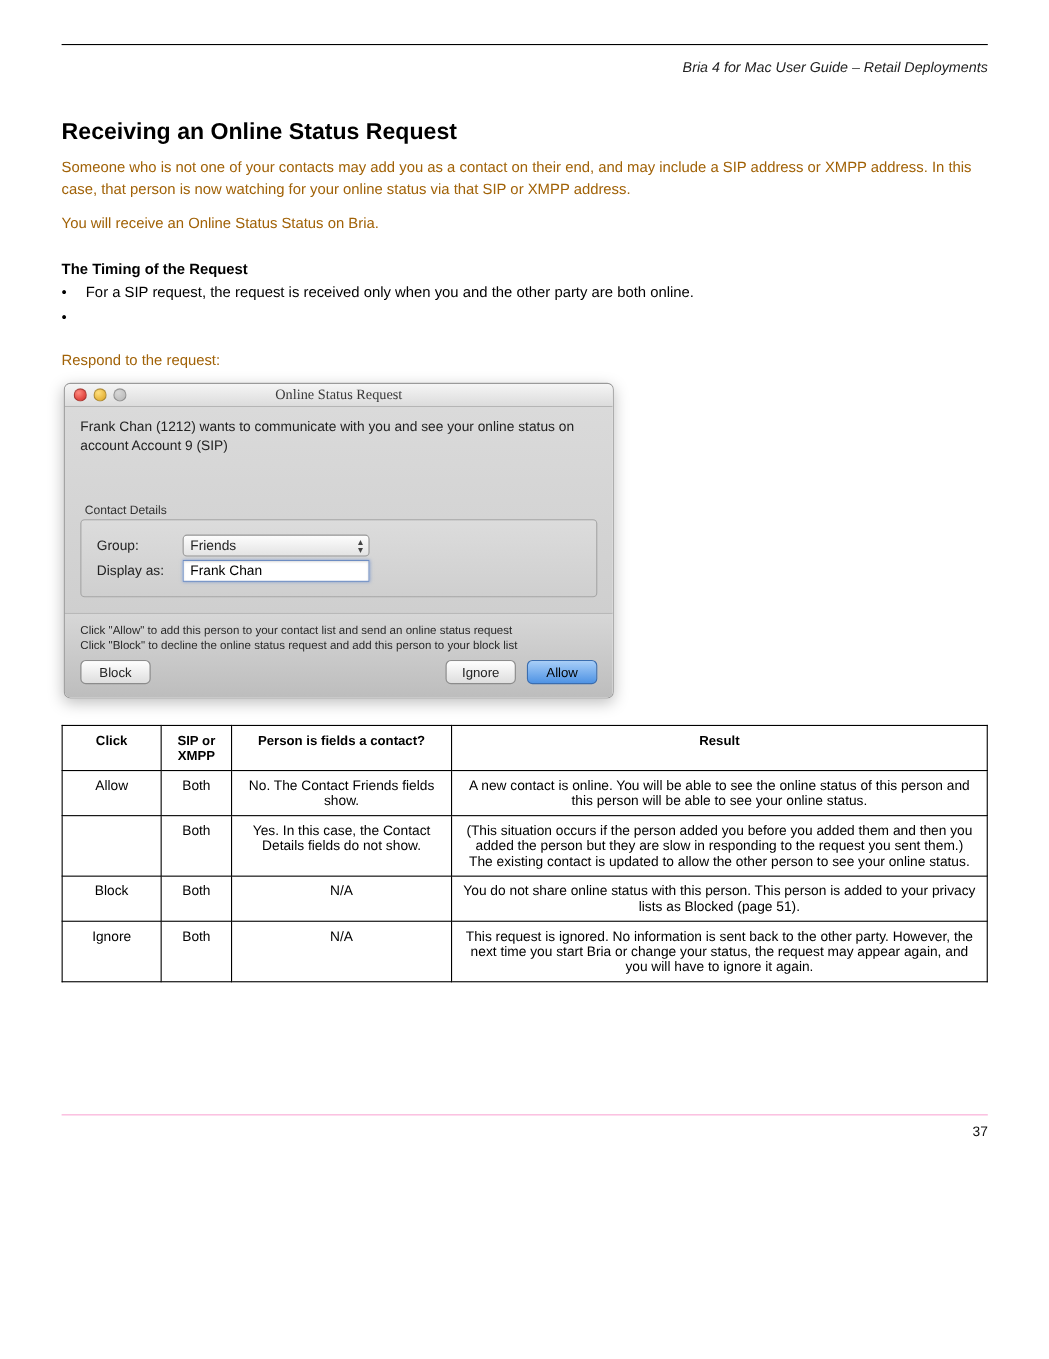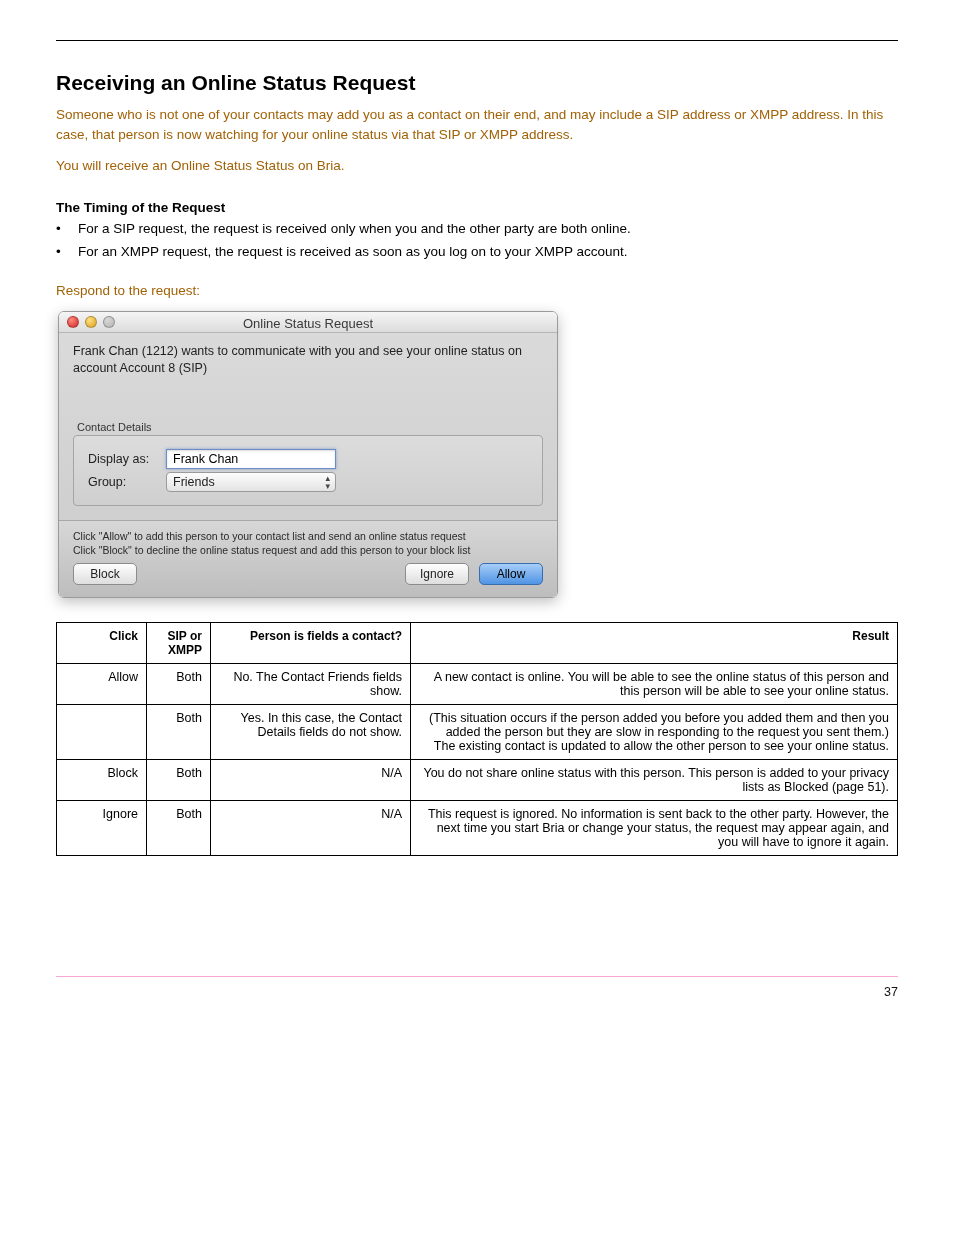--- a/index.html
+++ b/index.html
@@ -65,22 +65,23 @@
     border-radius: 6px;
     box-shadow: 0 4px 14px rgba(0,0,0,0.25);
     overflow: hidden;
     font-family: "Lucida Grande","Helvetica Neue",Arial,sans-serif;
   }
   .titlebar {
     background: linear-gradient(#f5f5f5,#dcdcdc);
     border-bottom: 1px solid #b5b5b5;
     padding: 4px 8px;
     display: flex;
-    align-items: flex-start;
+    align-items: center;
     position: relative;
+    font-family: Liberation Serif, serif;
   }
   .traffic { display:flex; gap:6px; }
   .traffic span {
     width: 12px; height:12px; border-radius:50%;
     border: 0.5px solid rgba(0,0,0,0.25);
   }
   .tl-close { background: radial-gradient(circle at 35% 30%, #ff8b80, #e0443e 70%); }
   .tl-min   { background: radial-gradient(circle at 35% 30%, #ffe07e, #e6b43c 70%); }
   .tl-zoom  { background: radial-gradient(circle at 35% 30%, #d8d8d8, #bfbfbf 70%); }
   .titlebar-title {
@@ -188,21 +189,21 @@
   table.behavior {
     border-collapse: collapse;
     width: 100%;
     font-size: 12.5px;
     margin-top: 8px;
   }
   table.behavior th, table.behavior td {
     border: 1px solid #000;
     padding: 6px 8px;
     vertical-align: top;
-    text-align: right;
+    text-align: center;
   }
   table.behavior th {
     font-weight: 600;
     font-size: 12px;
   }
   .col-click { width: 90px; }
   .col-sip   { width: 64px; }
   .col-con   { width: 200px; }
 
   
@@ -213,68 +214,68 @@
     font-size: 12.5px;
     text-align: right;
     color: #111;
   }
 </style>
 </head>
 <body>
 
 <div class="page">
   <div class="topline"></div>
+  <div class="header-right">Bria 4 for Mac User Guide – Retail Deployments</div>
 
   <h2 class="section-heading">Receiving an Online Status Request</h2>
   <p class="body-text">Someone who is not one of your contacts may add you as a contact on their end, and may include a SIP address or XMPP address. In this case, that person is now watching for your online status via that SIP or XMPP address.</p>
   <p class="body-text">You will receive an Online Status Status on Bria.</p>
 
   <div class="subhead">The Timing of the Request</div>
   <div class="indent-list">
     <div class="li">
         <span class="bullet">•</span>
         <span>For a SIP request, the request is received only when you and the other party are both online.</span>
       </div>
     <div class="li">
         <span class="bullet">•</span>
-        <span>For an XMPP request, the request is received as soon as you log on to your XMPP account.</span>
       </div>
   </div>
 
   <p class="body-text">Respond to the request:</p>
 
   <div class="dialog">
     <div class="titlebar">
       <div class="traffic">
         <span class="tl-close"></span>
         <span class="tl-min"></span>
         <span class="tl-zoom"></span>
       </div>
       <div class="titlebar-title">Online Status Request</div>
     </div>
 
     <div class="dialog-upper">
-      <div class="dialog-msg">Frank Chan (1212) wants to communicate with you and see your online status on account  Account 8 (SIP)</div>
+      <div class="dialog-msg">Frank Chan (1212) wants to communicate with you and see your online status on account  Account 9 (SIP)</div>
 
       <div class="contact-details-label">Contact Details</div>
       <div class="fieldset">
-        <div class="form-row">
-          <div class="form-label">Display as:</div>
-          <input class="text-input" type="text" value="Frank Chan" style="">
-        </div>
         <div class="form-row">
           <div class="form-label">Group:</div>
           <div class="select">
             <span>Friends</span>
             <span class="arrows">
                 <span>▴</span>
                 <span>▾</span>
               </span>
           </div>
         </div>
+        <div class="form-row">
+          <div class="form-label">Display as:</div>
+          <input class="text-input" type="text" value="Frank Chan" style="">
+        </div>
       </div>
     </div>
 
     <div class="dialog-lower">
       <div class="fine-print">Click "Allow" to add this person to your contact list and send an online status request</div>
       <div class="fine-print">Click "Block" to decline the online status request and add this person to your block list</div>
       <div class="dialog-buttons">
         <div class="dlg-btn">Block</div>
         <div class="spacer"></div>
         <div class="dlg-btn">Ignore</div>

